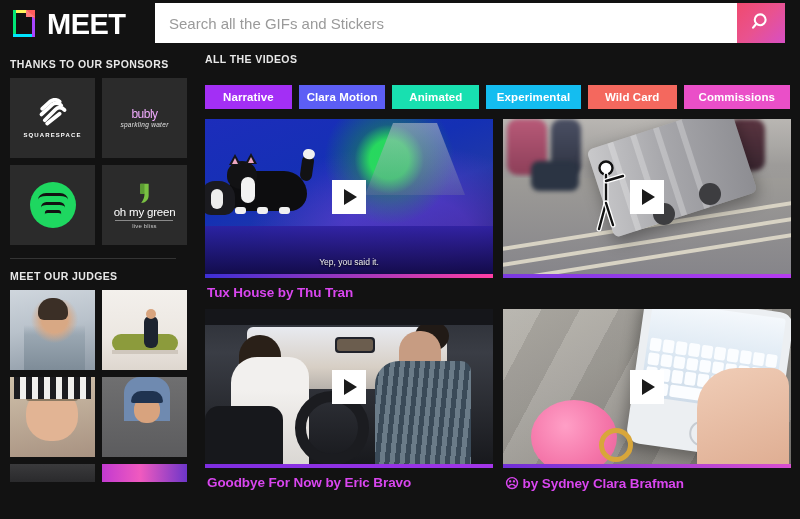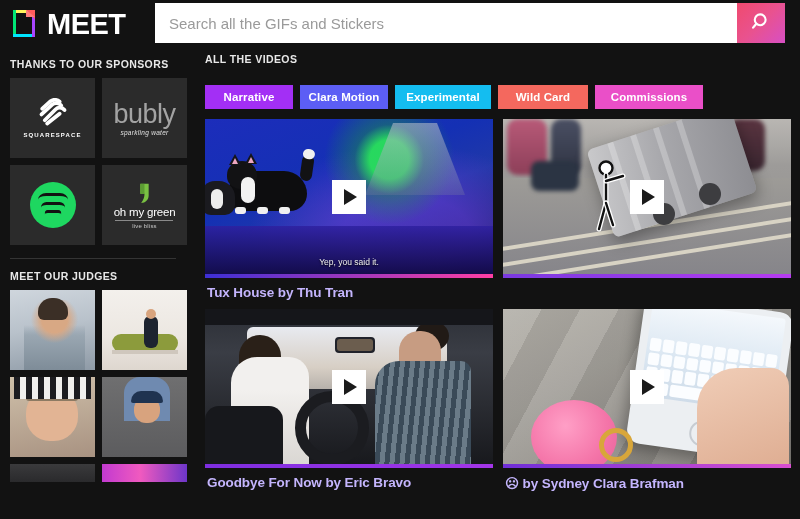--- a/index.html
+++ b/index.html
@@ -49,21 +49,21 @@
     letter-spacing: 0.4px; margin-bottom: 8px; text-transform: uppercase;
   }
   .sponsor-grid { display: grid; grid-template-columns: 85px 85px; gap: 7px; }
   .sponsor-tile {
     width: 85px; height: 80px; background: #2b2b2b;
     display: flex; align-items: center; justify-content: center; cursor: pointer;
   }
   .sponsor-inner { display: flex; flex-direction: column; align-items: center; }
   .sq-mark { width: 34px; height: 28px; position: relative; }
   .sq-label { color: #fff; font-size: 6px; letter-spacing: 1.1px; margin-top: 6px; font-weight: 600; }
-  .bubly-word { color: #a3a3a3; font-size: 27px; font-weight: 500; letter-spacing: -0.5px; line-height: 1; }
+  .bubly-word { color: #f0abfc; font-size: 12px; font-weight: 500; letter-spacing: -0.5px; line-height: 1; }
   .bubly-sub { color: #e0e0e0; font-size: 6.5px; font-style: italic; margin-top: 1px; letter-spacing: 0.3px; }
   .spotify-circle {
     width: 46px; height: 46px; border-radius: 50%; background: #1ed760;
     position: relative; overflow: hidden;
   }
   .spotify-circle span {
     position: absolute; border-top: 3.4px solid #121212; border-radius: 50%/12px;
     left: 50%; transform: translateX(-50%); background: transparent;
   }
   .omg-leaf { width: 15px; height: 22px; position: relative; margin-bottom: 2px; }
@@ -113,21 +113,21 @@
     width: 0; height: 0; border-left: 13px solid #1a1a1a;
     border-top: 8px solid transparent; border-bottom: 8px solid transparent;
     margin-left: 3px;
   }
   .caption-sub {
     position: absolute; bottom: 7px; left: 0; right: 0; text-align: center;
     color: #efefef; font-size: 8.5px; text-shadow: 0 1px 2px #000;
   }
   .grad-bar { width: 288px; height: 4px; }
   .video-title {
-    color: #c4b5fd; font-size: 13.5px; font-weight: bold;
+    color: #d946ef; font-size: 13.5px; font-weight: bold;
     padding: 7px 0 0 2px; letter-spacing: -0.1px;
   }
 
   
   .art-cat {
     background:
       radial-gradient(circle at 64% 26%, rgba(40,225,90,0.95) 0 9%, rgba(26,150,70,0.45) 16%, rgba(0,0,0,0) 30%),
       radial-gradient(ellipse at 70% 72%, rgba(110,60,220,0.55) 0 22%, rgba(0,0,0,0) 55%),
       linear-gradient(160deg, #1c2dbb 0%, #1430b4 38%, #2038a8 58%, #10124a 100%);
   }
@@ -349,20 +349,21 @@
       </div>
     </div>
   </div>
 
   <div class="main">
     <div class="main-heading">ALL THE VIDEOS</div>
 
     <div class="cat-row">
       <button class="cat-btn" style="width:88px;background:#a32ff5;">Narrative</button>
       <button class="cat-btn" style="width:88px;background:#5c5ef5;">Clara Motion</button>
+      <button class="cat-btn" style="width:88px;background:#18e0b0;">Animated</button>
       <button class="cat-btn" style="width:96px;background:#14bdf0;">Experimental</button>
       <button class="cat-btn" style="width:90px;background:#f4685e;">Wild Card</button>
       <button class="cat-btn" style="width:108px;background:#ea4fc8;">Commissions</button>
     </div>
 
     <div class="video-grid">
 
       <div class="video-card">
         <div class="thumb">
           <div class="thumb-art art-cat">

